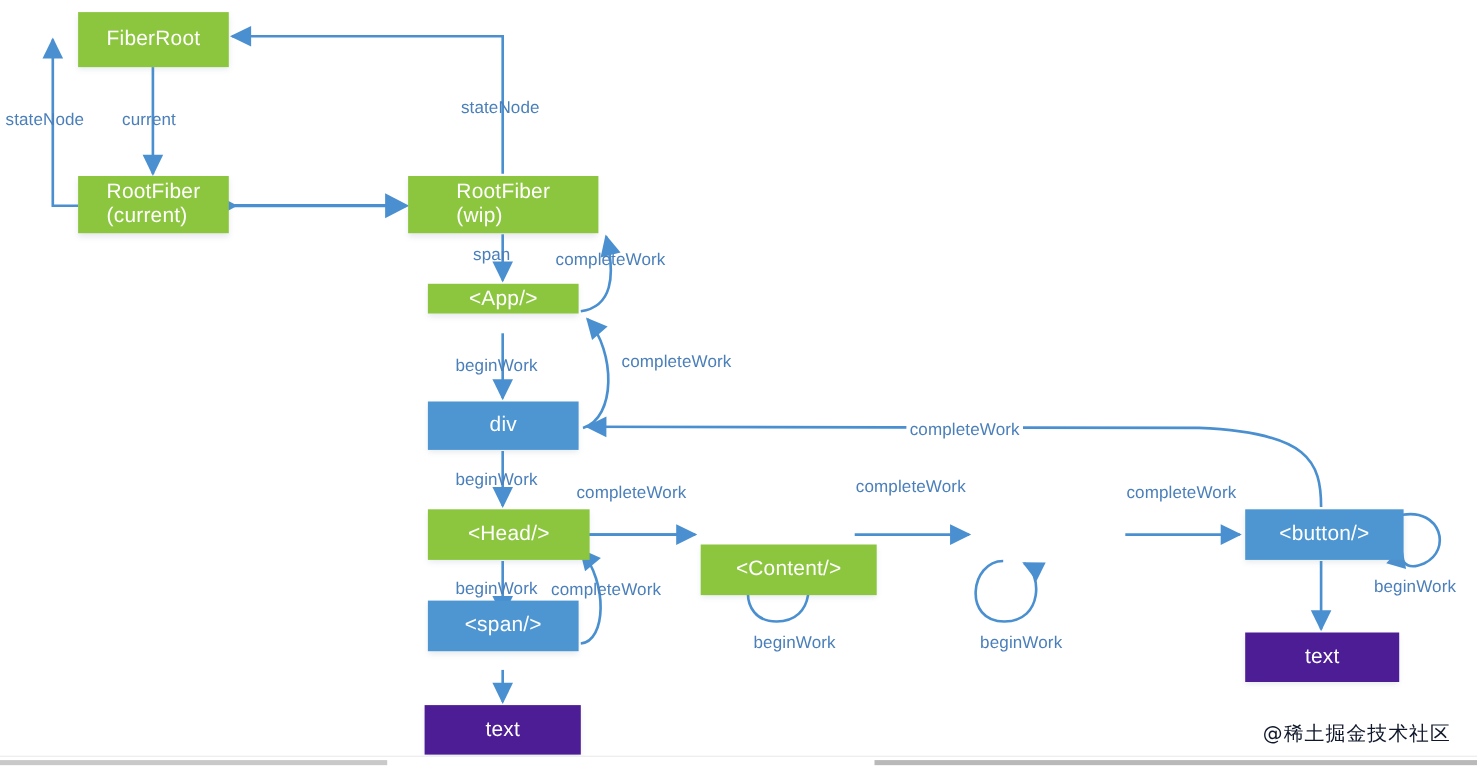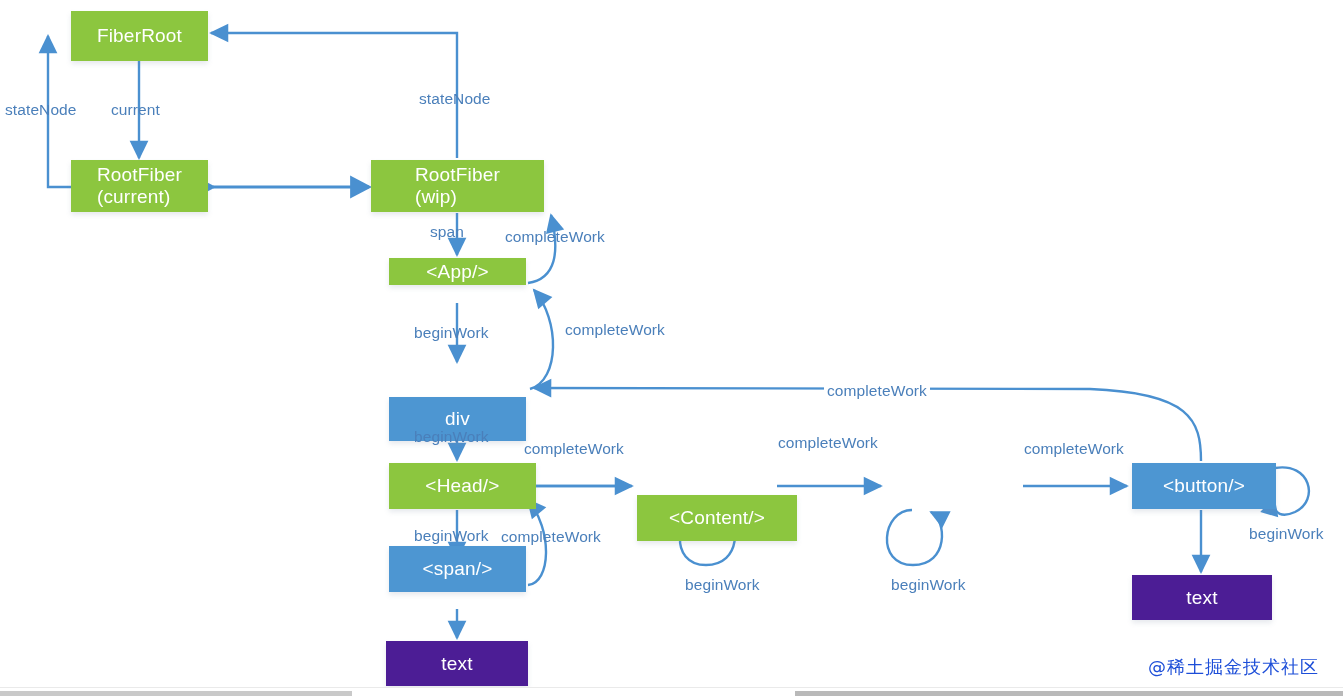--- a/index.html
+++ b/index.html
@@ -47,21 +47,21 @@
   .edge-label {
     position: absolute;
     color: #4a7fba;
     font-size: 15.5px;
     line-height: 1;
     white-space: nowrap;
     letter-spacing: 0.1px;
   }
   .watermark {
     position: absolute;
-    color: #1d4ed8;
+    color: #0f172a;
     font-size: 18px;
     letter-spacing: 1px;
     white-space: nowrap;
     font-family: "DejaVu Sans", sans-serif;
   }
   .scroll-track {
     position: absolute;
     left: 0;
     bottom: 0;
     width: 1343px;
@@ -144,21 +144,21 @@
   <div class="node green" style="left:71px;top:11px;width:137px;height:50px;">FiberRoot</div>
 
   <div class="node green" style="left:71px;top:160px;width:137px;height:52px;">RootFiber
 (current)</div>
 
   <div class="node green" style="left:371px;top:160px;width:173px;height:52px;">RootFiber
 (wip)</div>
 
   <div class="node green" style="left:389px;top:258px;width:137px;height:27px;">&lt;App/&gt;</div>
 
-  <div class="node blue" style="left:389px;top:365px;width:137px;height:44px;margin-top:32px;">div</div>
+  <div class="node blue" style="left:389px;top:365px;width:137px;height:44px;">div</div>
 
   <div class="node green" style="left:389px;top:463px;width:147px;height:46px;">&lt;Head/&gt;</div>
 
   <div class="node blue" style="left:389px;top:546px;width:137px;height:46px;">&lt;span/&gt;</div>
 
   <div class="node gray" style="left:386px;top:641px;width:142px;height:45px;">text</div>
 
   <div class="node green" style="left:637px;top:463px;width:160px;height:46px;margin-top:32px;">&lt;Content/&gt;</div>
 
 

